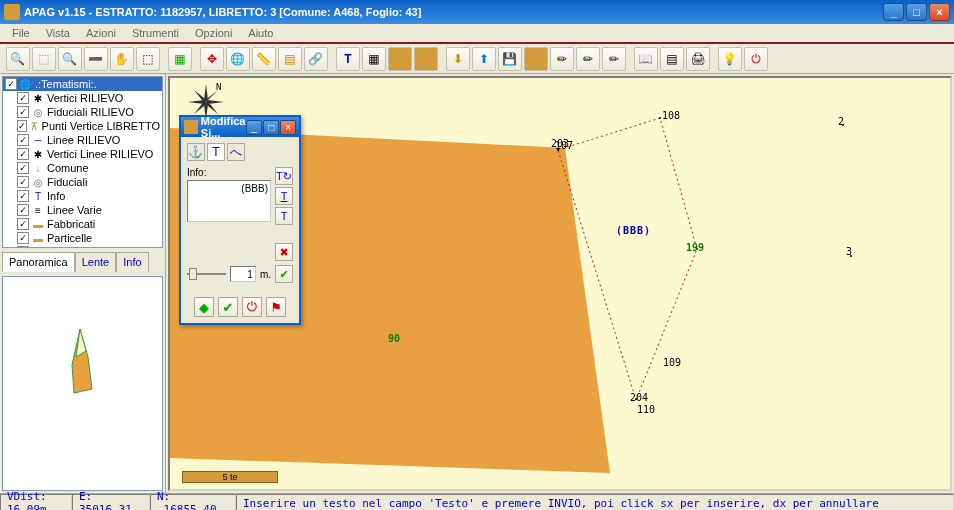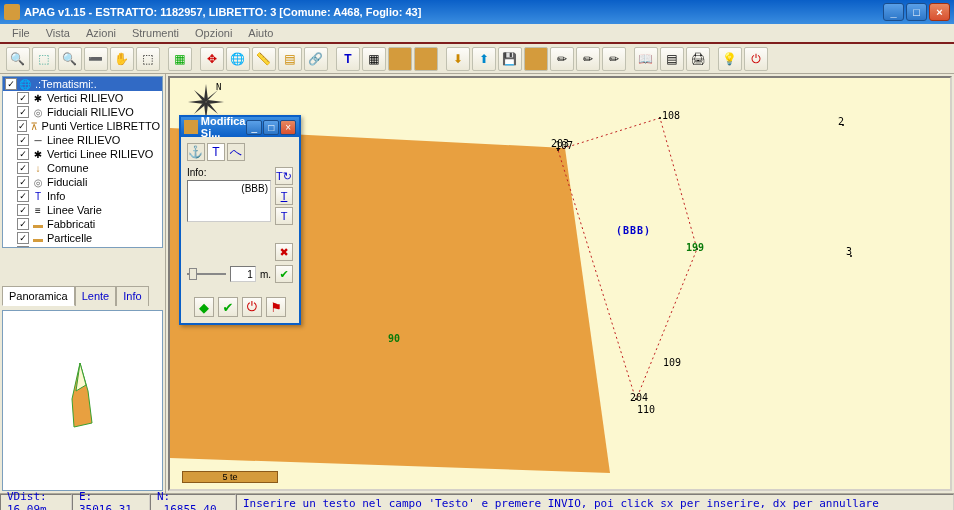--- a/index.html
+++ b/index.html
@@ -22,21 +22,21 @@
 .main-area { display: flex; height: 419px; background: #fff; }
 
 .left-panel { width: 166px; display: flex; flex-direction: column; background: #ece9d8; border-right: 1px solid #aca899; }
 .tree { background: #fff; border: 1px solid #7b9ebd; margin: 2px; height: 172px; overflow: auto; font-size: 11px; }
 .tree-item { display: flex; align-items: center; padding: 1px 2px; white-space: nowrap; }
 .tree-item.root { background: #316ac5; color: #fff; }
 .tree-chk { width: 12px; height: 12px; border: 1px solid #888; background: #fff; margin-right: 3px; display: flex; align-items: center; justify-content: center; font-size: 9px; color: #000; }
 .tree-icon { width: 12px; height: 12px; margin-right: 3px; display: inline-flex; align-items: center; justify-content: center; font-size: 10px; }
 
 .tabs { display: flex; margin: 2px; }
-.tab { padding: 3px 6px; border: 1px solid #aca899; background: #ece9d8; font-size: 11px; cursor: pointer; border-bottom: none; margin-top: 34px; }
+.tab { padding: 3px 6px; border: 1px solid #aca899; background: #ece9d8; font-size: 11px; cursor: pointer; border-bottom: none; }
 .tab.active { background: #fff; border-bottom: 1px solid #fff; position: relative; z-index: 1; }
 .tab.blue { color: #0000cc; }
 
 .overview { background: #fff; border: 1px solid #7b9ebd; margin: 2px; flex: 1; position: relative; }
 .overview-shape { position: absolute; left: 65px; top: 50px; width: 26px; height: 70px; }
 
 .map-panel { flex: 1; position: relative; background: #ece9d8; }
 .map-canvas { position: absolute; inset: 2px; background: #fcf8d0; border: 2px inset #d4d0c8; overflow: hidden; }
 
 .compass { position: absolute; left: 18px; top: 6px; width: 36px; height: 36px; }

